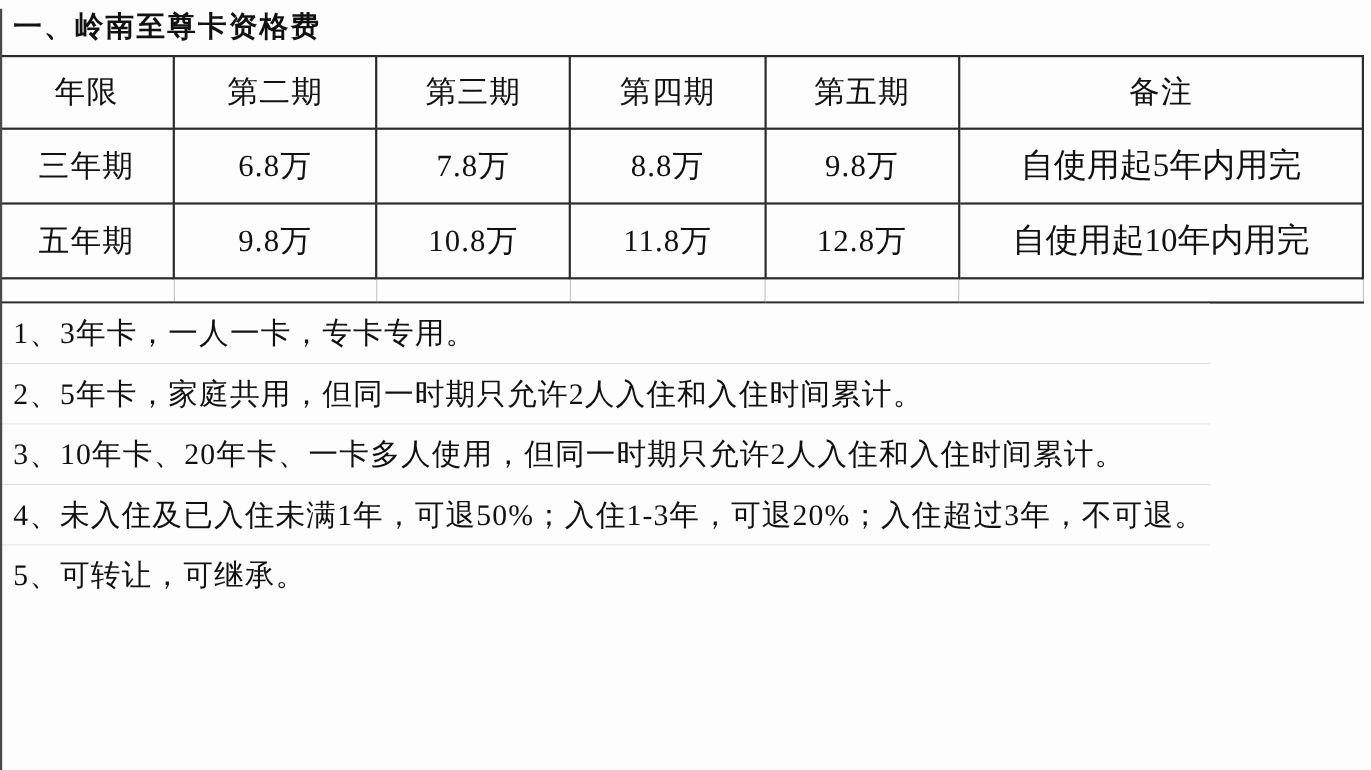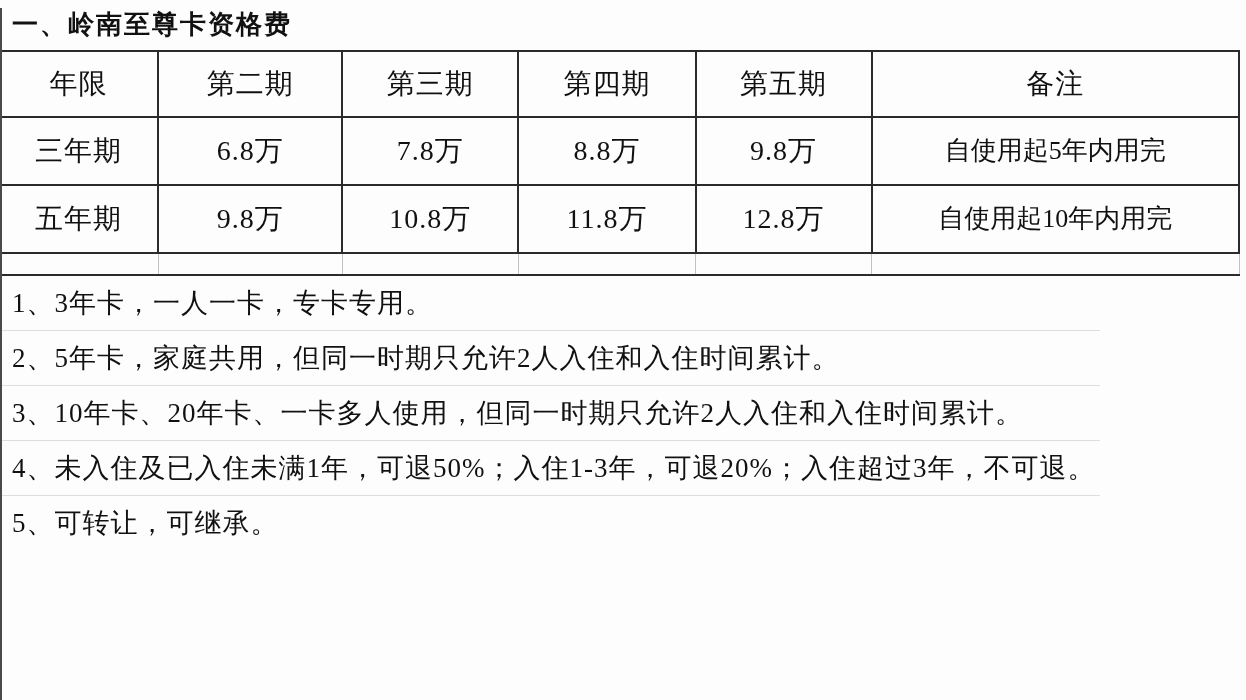--- a/index.html
+++ b/index.html
@@ -47,21 +47,21 @@
   }
   .fee-table th:first-child, .fee-table td:first-child { border-left: none; }
   .fee-table th { height: 64px; }
   .fee-table td { height: 66px; margin-top: 17px; }
   .fee-table .col-years   { width: 158px; }
   .fee-table .col-p2      { width: 184px; }
   .fee-table .col-p3      { width: 176px; }
   .fee-table .col-p4      { width: 177px; }
   .fee-table .col-p5      { width: 176px; }
   .fee-table .col-remarks { width: 367px; }
-  .fee-table .remarks-cell { font-size: 26px; letter-spacing: 0; }
+  .fee-table .remarks-cell { font-size: 30px; letter-spacing: 0; }
   .hl { background: var(--hl-color, #9a9a9a); }
   tr.spacer-row td {
     height: 20px;
     border-left: 1px solid #c2c2c2;
     border-right: 1px solid #c2c2c2;
     border-top: 2px solid #2b2b2b;
     border-bottom: 2px solid #2b2b2b;
     background: #fdfdfd;
   }
   tr.spacer-row td:first-child { border-left: none; }

